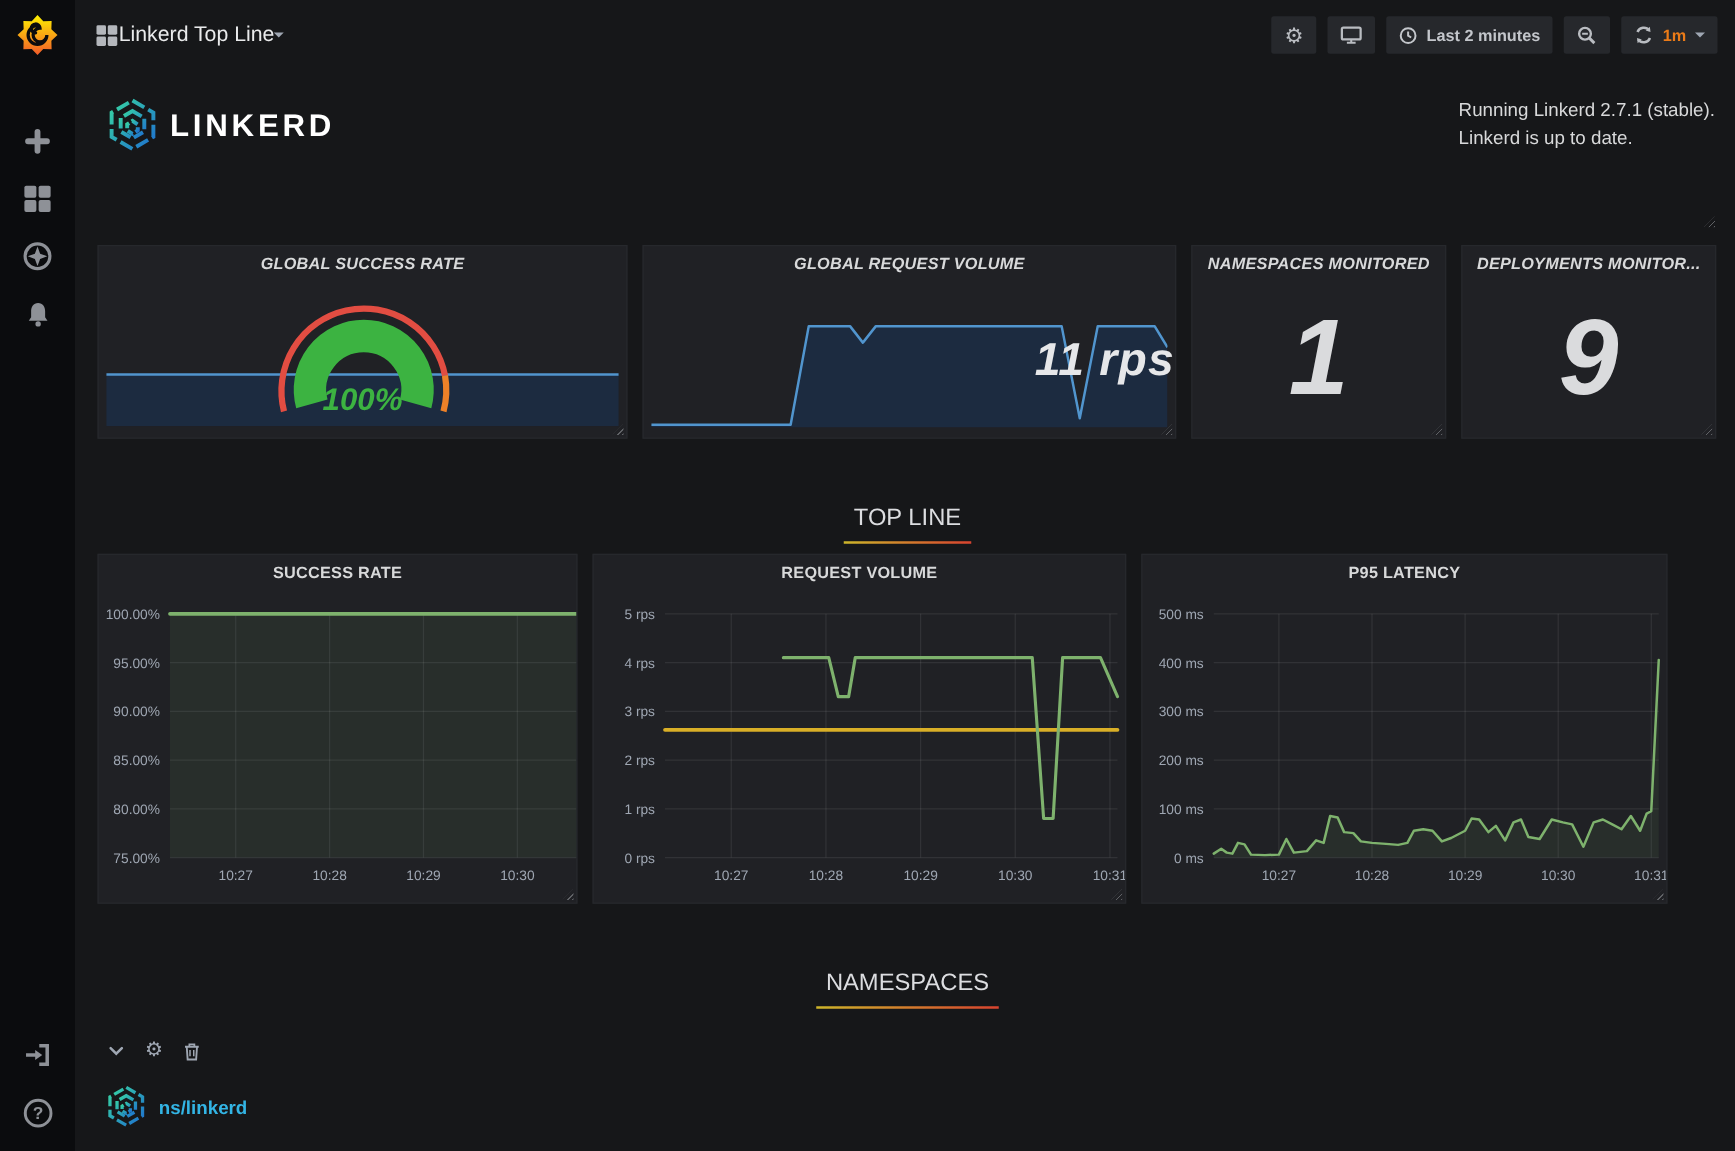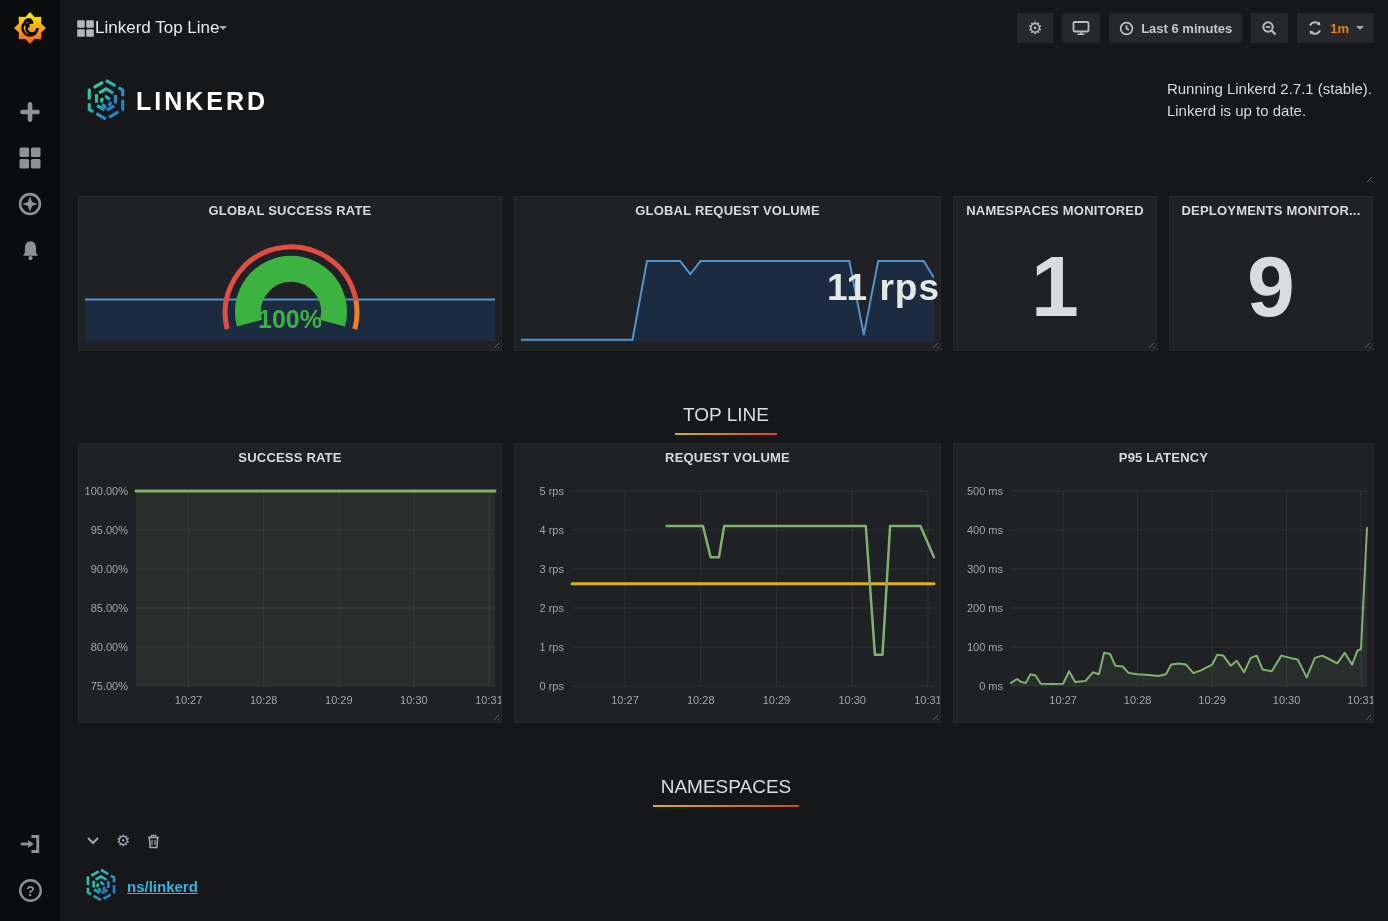--- a/index.html
+++ b/index.html
@@ -29,25 +29,25 @@
     align-items:center; justify-content:center; gap:7px; padding:0 10px; color:#c3c6cb;
     font-size:13px; font-weight:600; cursor:pointer; }
   .gear-glyph { font-size:17px; line-height:1; color:#b9bcc1; }
   .refresh-interval { color:#eb7b18; font-weight:700; }
   
   .content { position:absolute; left:60px; top:56px; right:0; bottom:0; padding:6px 14px 0 18px; }
   .text-panel { position:relative; height:122px; margin-bottom:12px; }
   .brand { position:absolute; left:6px; top:16px; display:flex; align-items:center; gap:8px; }
   .brand-name { font-size:25px; font-weight:600; letter-spacing:3px; color:#ffffff; }
   .status { position:absolute; right:2px; top:16px; font-size:15px; line-height:22px; color:#d8d9da; }
-  .row1 { display:flex; gap:12px; height:155px; }
+  .row1 { display:flex; gap:12px; height:155px;font-style:italic; }
   .rowgraphs { display:flex; gap:12px; height:280px; }
   .panel { position:relative; background:#202125; border:1px solid #26282c; overflow:hidden; }
   .w1{width:424px}.w2{width:427px}.w3{width:204px}.w4{width:204px}
-  .g1{width:424px}.g2{width:427px}.g3{width:421px}
+  .g1{width:384px}.g2{width:427px}.g3{width:421px}
   .panel-title { position:relative; z-index:3; height:26px; display:flex; align-items:center;
     justify-content:center; font-size:13px; font-weight:700; color:#d8d9da; letter-spacing:.2px;
     cursor:pointer; white-space:nowrap; }
   .resize { position:absolute; right:2px; bottom:2px; width:9px; height:9px; z-index:5;
     clip-path:polygon(100% 0,100% 100%,0 100%);
     background:repeating-linear-gradient(-45deg,#606266 0 1px,transparent 1px 3.2px); cursor:nwse-resize; }
   .gauge-svg { position:absolute; left:0; top:24px; width:100%; height:131px; z-index:2; }
   .spark { position:absolute; z-index:1; }
   .spark-gauge { left:6px; right:6px; top:100px; bottom:9px; }
   .spark-rv { left:6px; right:6px; top:55px; bottom:8px; }
@@ -57,21 +57,21 @@
     justify-content:center; font-size:86px; font-weight:700; color:#dadbdd; }
   .graph-body { position:absolute; inset:0; z-index:1; }
   .chart-svg text { font-family:"Liberation Sans","DejaVu Sans",sans-serif; font-size:11px; fill:#9fa7b3; }
   .row-header { height:92px; display:flex; align-items:center; justify-content:center; }
   .row-header-inner { text-align:center; cursor:pointer; }
   .row-header-label { font-size:19px; color:#dcdde0; font-weight:500; padding:0 8px;margin-top:44px; }
   .row-underline { height:2px; margin-top:7px; background:linear-gradient(90deg,#cdb52a,#d8432f); }
   .ns-controls { display:flex; align-items:center; gap:17px; height:24px; margin-top:14px; padding-left:9px; }
   .ns-ctl { display:flex; align-items:center; justify-content:center; color:#9fa7b3; cursor:pointer; }
   .ns-link-row { display:flex; align-items:center; gap:9px; margin-top:15px; padding-left:6px; }
-  .ns-link { color:#33b5e5; font-size:15px; font-weight:700; text-decoration:underline; cursor:pointer; }
+  .ns-link { color:#33b5e5; font-size:15px; font-weight:700; cursor:pointer; }
 </style>
 </head>
 <body>
 
 <div class="sidebar">
   <div class="grafana-logo">
     <svg width="34" height="34" viewBox="0 0 34 34">
       <defs>
         <linearGradient id="gf" x1="0" y1="0" x2="0" y2="1">
           <stop offset="0" stop-color="#fff200"></stop>
@@ -149,21 +149,21 @@
       <svg width="18" height="16" viewBox="0 0 18 16">
           <rect x="1.5" y="2" width="15" height="9.5" rx="1.2" fill="none" stroke="#b9bcc1" stroke-width="1.8"></rect>
           <path d="M9 11.5 v2.2 M5.5 14.2 h7" stroke="#b9bcc1" stroke-width="1.6"></path>
         </svg>
     </div>
     <div class="nav-btn">
       <svg width="15" height="15" viewBox="0 0 16 16">
           <circle cx="8" cy="8" r="6.3" fill="none" stroke="#c3c6cb" stroke-width="1.7"></circle>
           <path d="M8 4.4 V8 L10.6 9.6" fill="none" stroke="#c3c6cb" stroke-width="1.7"></path>
         </svg>
-      <span>Last 6 minutes</span>
+      <span>Last 2 minutes</span>
     </div>
     <div class="nav-btn">
       <svg width="17" height="17" viewBox="0 0 17 17">
           <circle cx="7" cy="7" r="4.7" fill="none" stroke="#b9bcc1" stroke-width="1.9"></circle>
           <path d="M10.5 10.5 L14.5 14.5" stroke="#b9bcc1" stroke-width="2.3"></path>
           <path d="M4.7 7 h4.6" stroke="#b9bcc1" stroke-width="1.7"></path>
         </svg>
     </div>
     <div class="nav-btn">
       <svg width="16" height="16" viewBox="0 0 16 16">

